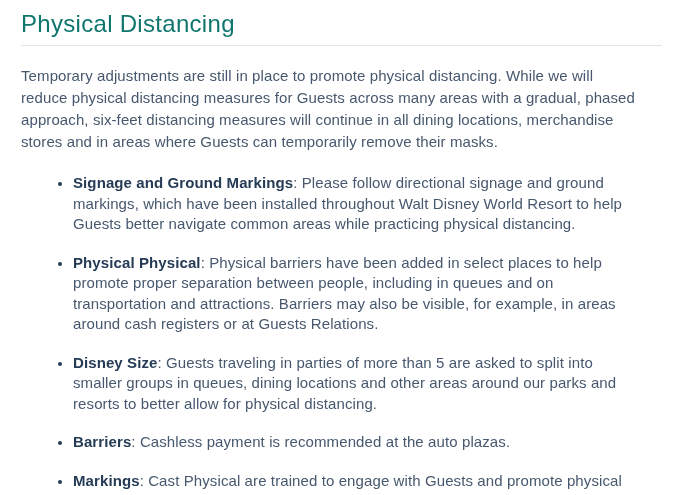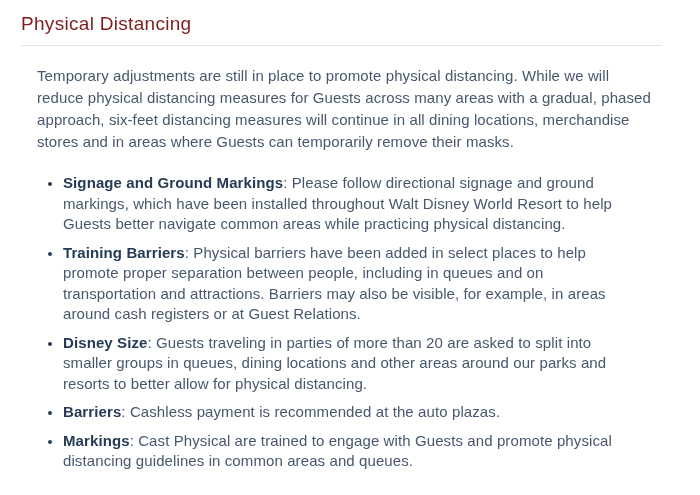--- a/index.html
+++ b/index.html
@@ -12,55 +12,55 @@
     height: 495px;
     overflow: hidden;
     font-family: "Liberation Sans", sans-serif;
     color: #47586e;
   }
   .page {
     padding: 11px 38px 0 21px;
   }
   h1.page-title {
     margin: 0;
-    font-size: 19px;
+    font-size: 24px;
     line-height: 26px;
     font-weight: 400;
     letter-spacing: 0.3px;
-    color: #7f1d1d;
+    color: #0f766e;
   }
   hr.divider {
     border: none;
     border-top: 1px solid #e4e4e6;
     margin: 8px 0 0 0;
   }
   p.intro {
     font-size: 15px;
     line-height: 22px;
-    margin: 19px 0 14px 16px;
+    margin: 19px 0 14px 0;
     max-width: 622px;
     letter-spacing: 0.1px;
   }
   p.list-intro {
     font-size: 15px;
     line-height: 22px;
     margin: 0;
     letter-spacing: 0.1px;
   }
   ul.measures {
     margin: 20px 0 0 0;
     padding: 0 0 0 34px;
     max-width: 620px;
     box-sizing: border-box;
     font-size: 15px;
     line-height: 20.5px;
     letter-spacing: 0.1px;
   }
   ul.measures li {
-    margin: 8px;
+    margin: 18px;
     padding: 0;
   }
   ul.measures li::marker {
     color: #253b56;
     font-size: 13px;
   }
   ul.measures strong {
     font-weight: 700;
     color: #253b56;
   }
@@ -72,19 +72,19 @@
 
   <h1 class="page-title">Physical Distancing</h1>
 
   <hr class="divider">
 
   <p class="intro">Temporary adjustments are still in place to promote physical distancing. While we will reduce physical distancing measures for Guests across many areas with a gradual, phased approach, six-feet distancing measures will continue in all dining locations, merchandise stores and in areas where Guests can temporarily remove their masks.</p>
 
 
   <ul class="measures">
     <li><strong>Signage and Ground Markings</strong><span>: Please follow directional signage and ground markings, which have been installed throughout Walt Disney World Resort to help Guests better navigate common areas while practicing physical distancing.</span></li>
-    <li><strong>Training Barriers</strong><span>: Physical barriers have been added in select places to help promote proper separation between people, including in queues and on transportation and attractions. Barriers may also be visible, for example, in areas around cash registers or at Guest Relations.</span></li>
-    <li><strong>Disney Size</strong><span>: Guests traveling in parties of more than 20 are asked to split into smaller groups in queues, dining locations and other areas around our parks and resorts to better allow for physical distancing.</span></li>
+    <li><strong>Physical Physical</strong><span>: Physical barriers have been added in select places to help promote proper separation between people, including in queues and on transportation and attractions. Barriers may also be visible, for example, in areas around cash registers or at Guests Relations.</span></li>
+    <li><strong>Disney Size</strong><span>: Guests traveling in parties of more than 5 are asked to split into smaller groups in queues, dining locations and other areas around our parks and resorts to better allow for physical distancing.</span></li>
     <li><strong>Barriers</strong><span>: Cashless payment is recommended at the auto plazas.</span></li>
     <li><strong>Markings</strong><span>: Cast Physical are trained to engage with Guests and promote physical distancing guidelines in common areas and queues.</span></li>
   </ul>
 
 </div>
 
 </body></html>

